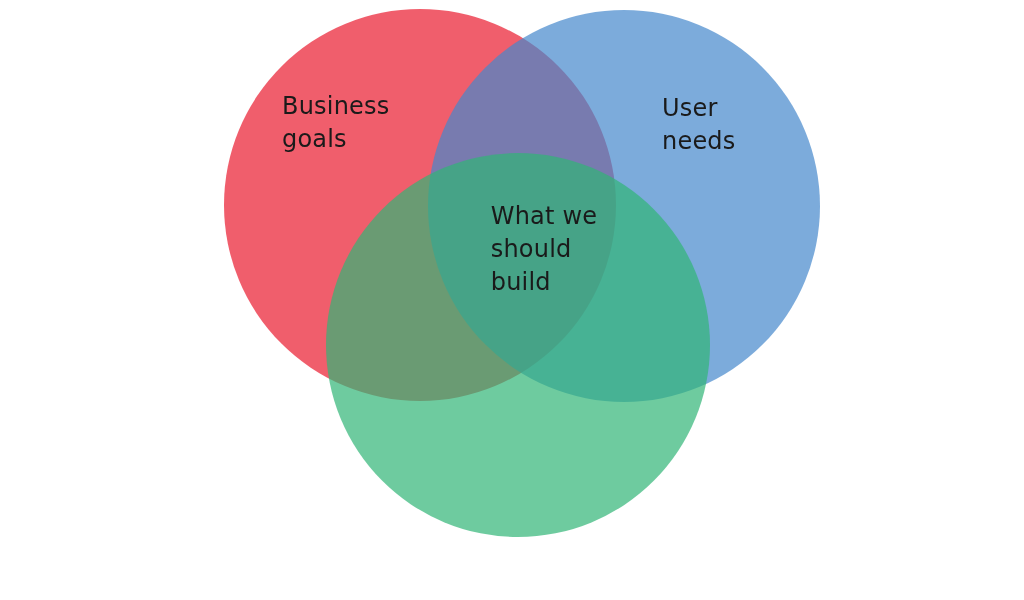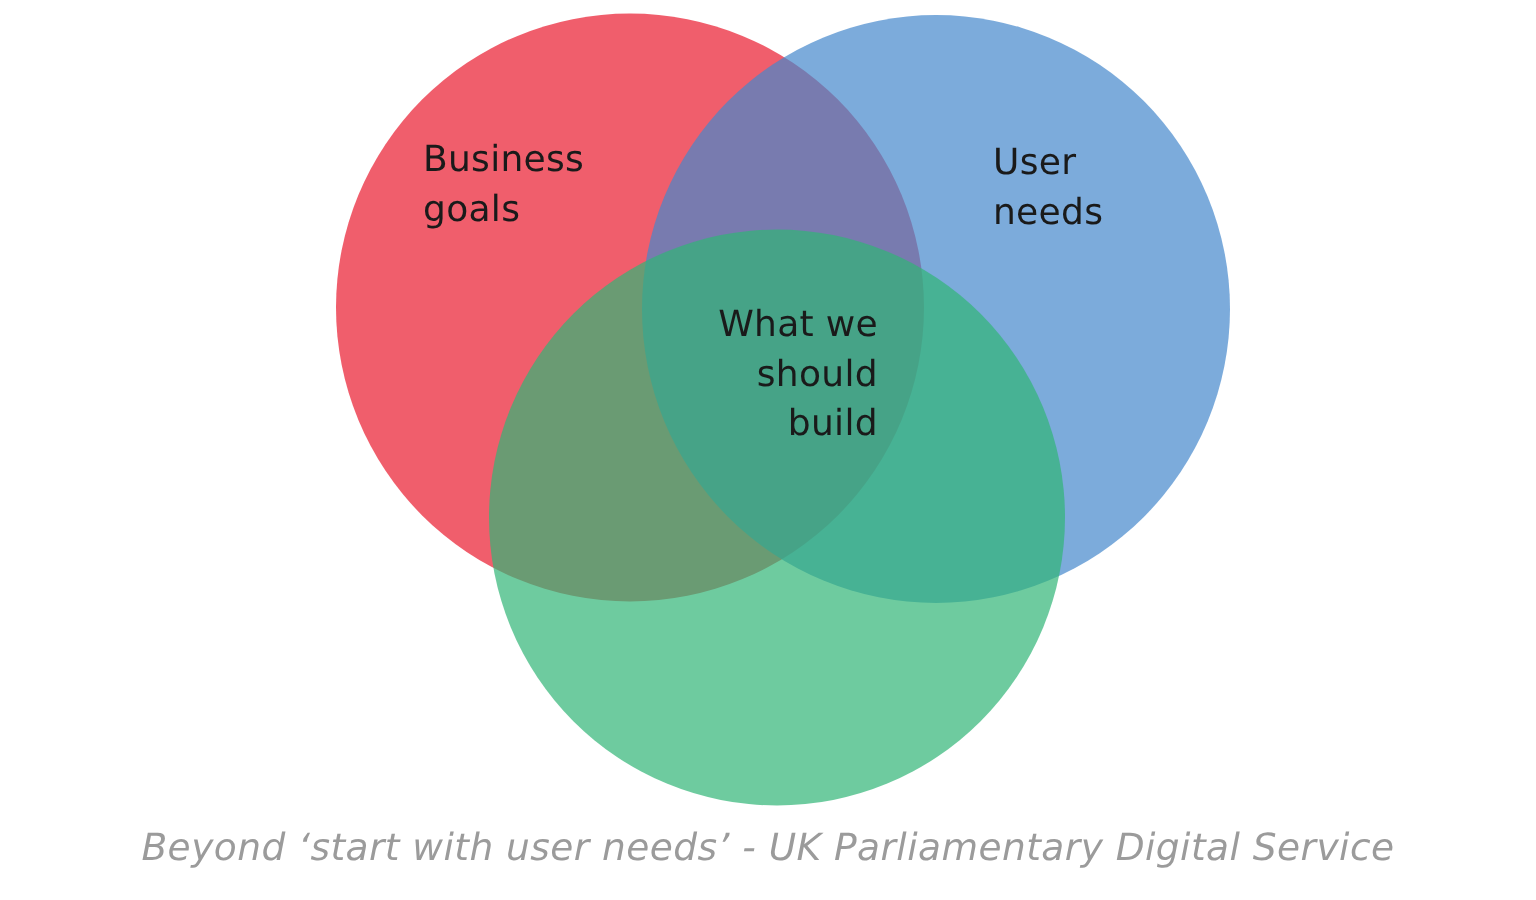--- a/index.html
+++ b/index.html
@@ -35,23 +35,23 @@
     position: absolute;
     font-size: 24px;
     line-height: 33px;
     white-space: pre-line;
     letter-spacing: 0.2px;
   }
   .label-business { left: 282px; top: 90px; }
   .label-user { left: 662px; top: 92px; }
   .label-technical { left: 452px; top: 434px; }
   .label-center {
-    left: 532px; top: 200px;
+    left: 544px; top: 200px;
     transform: translateX(-50%);
-    text-align: right;
+    text-align: left;
   }
   .caption {
     position: absolute;
     left: 0; top: 550px;
     width: 1024px;
     text-align: center;
     font-style: italic;
     font-size: 25px;
     letter-spacing: 0.3px;
   }
@@ -71,15 +71,14 @@
 goals</div>
 
   <div class="venn-label label-user" style="color: rgb(26, 26, 26);">User
 needs</div>
 
   <div class="venn-label label-center" style="color: rgb(26, 26, 26);">What we
 should
 build</div>
 
 
-  <div class="caption" style="color: rgb(155, 155, 155);">Beyond ‘start with user needs’ - UK Parliamentary Digital Service</div>
 
 </div>
 
 </body></html>

